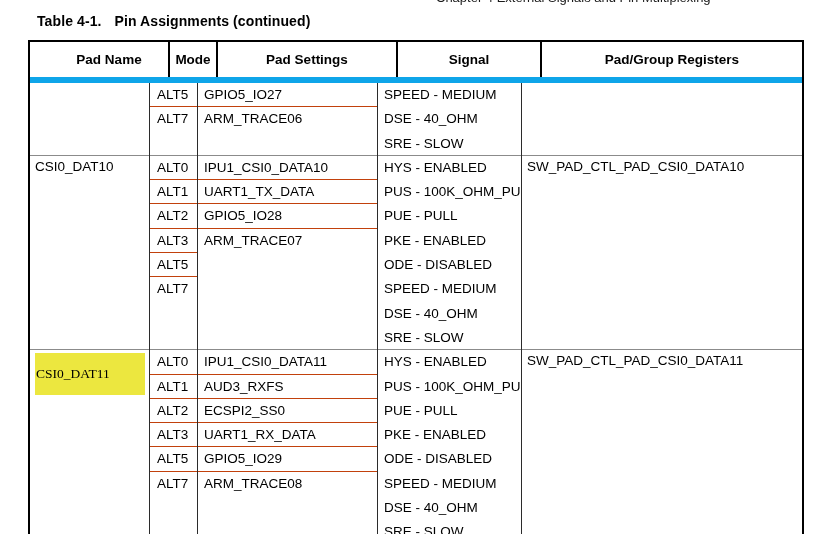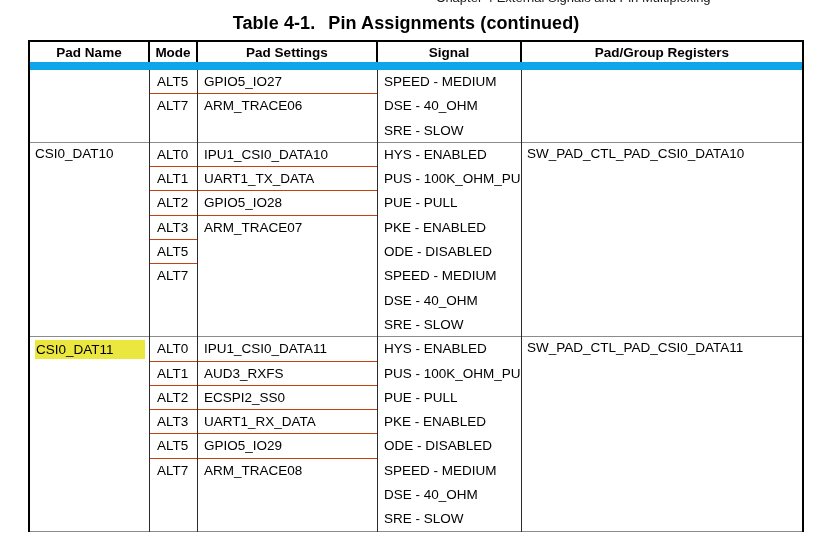--- a/index.html
+++ b/index.html
@@ -7,40 +7,40 @@
               font-family:"Liberation Sans","DejaVu Sans",sans-serif; color:#000; }
   .page { position:relative; width:822px; height:534px; background:#fff; }
 
   
   .clipped-header { position:absolute; left:436px; top:0; width:368px; height:7px;
                     overflow:hidden; }
   .clipped-header span { display:block; margin-top:-10px; font-size:13px; color:#1a1a1a;
                          white-space:nowrap; }
 
   
-  .caption { position:absolute; left:20px; top:13px; width:772px; text-align:center;
-             font-size:18px; font-weight:bold; letter-spacing:0.1px; }
+  .caption { position:absolute; left:37px; top:13px; width:772px; 
+             font-size:14px; font-weight:bold; letter-spacing:0.1px; }
   .caption .cap-label { margin-right:13px; }
 
   
   .pintable { position:absolute; left:28px; top:40px; width:776px;
               border:2px solid #000; border-bottom:none; font-size:13.5px; }
   .grid-row { display:grid; grid-template-columns:120px 48px 180px 144px auto; }
 
-  .thead { border-bottom:8px solid #0ea5e9; height:28px; font-weight:bold; }
+  .thead { border-bottom:6px solid #0ea5e9; height:41px; font-weight:bold;padding-left:20px; }
   .thead .hcell { display:flex; align-items:center; justify-content:center;
                   border-right:2px solid #000; }
   .thead .hcell:last-child { border-right:none;border-radius:7px; }
 
   .group { position:relative; border-bottom:1px solid #8b8b8b; }
   .cell  { border-right:1px solid #2b2b2b; position:relative; }
   .cell:last-child { border-right:none; }
 
   .pad-name-cell { padding:3px 4px 0 5px; }
-  .hl { background:#ece73f; padding:2px 1px; }
+  .hl { background:#ece73f; padding:13px 1px;font-family:Liberation Serif, serif; }
 
   .mode-row, .signal-row { height:var(--rh); line-height:var(--rh);
                            border-bottom:1px solid #c2410c; white-space:nowrap; overflow:hidden; }
   .mode-row { padding-left:7px; }
   .signal-row { padding-left:6px; }
   .mode-row.last, .signal-row.last { border-bottom:none; }
 
   .settings-cell { padding-left:6px; }
   .settings-line { height:var(--rh); line-height:var(--rh); white-space:nowrap; }
 

